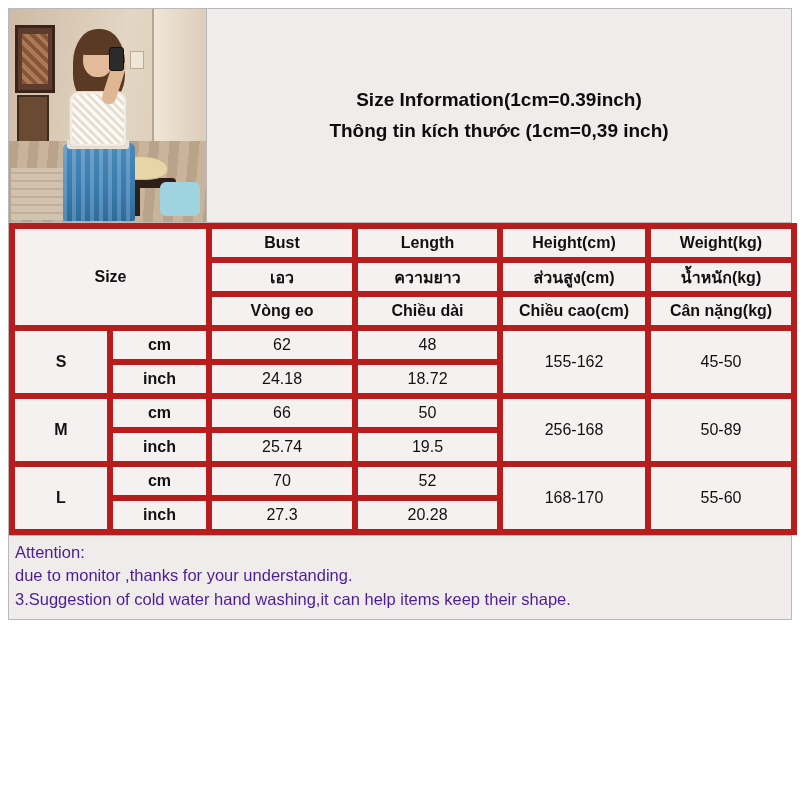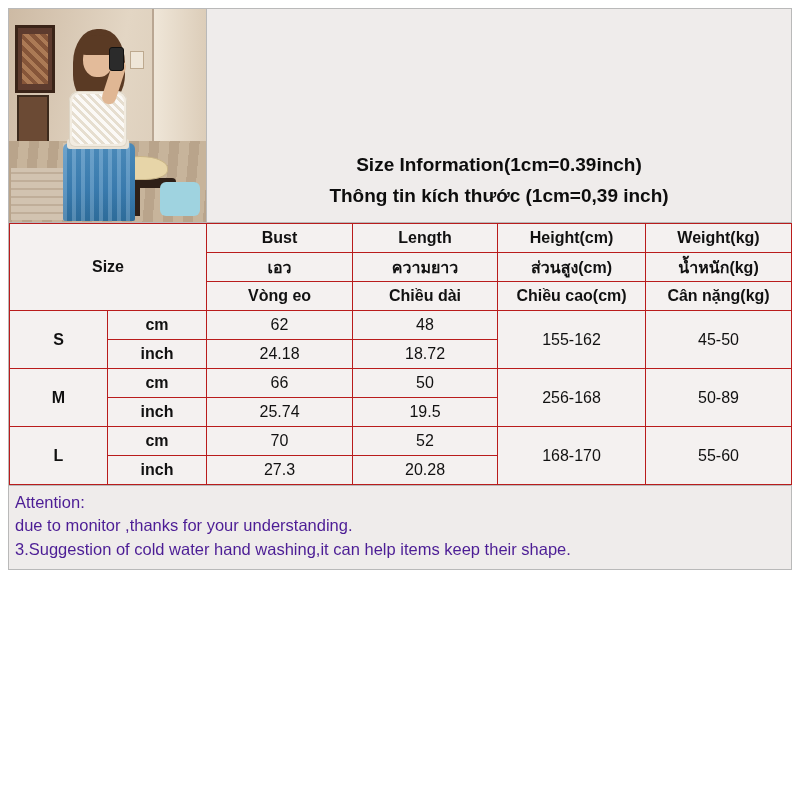--- a/index.html
+++ b/index.html
@@ -147,41 +147,41 @@
   .ph-bag {
     position: absolute; right: 6px; bottom: 6px; width: 40px; height: 34px;
     background: #9fd3e0; border-radius: 6px;
   }
 
   .title-cell {
     flex: 1 1 auto;
     display: flex;
     flex-direction: column;
     align-items: center;
-    justify-content: flex-end;
+    justify-content: center;
     text-align: center;
     padding: 10px 12px;
     background: #efeceb;
   }
   .title-cell .t {
     font-weight: bold;
     font-size: 19px;
     color: #0d0d0d;
     line-height: 1.62;
     white-space: nowrap;
   }
 
   
   table.size-table {
     border-collapse: collapse;
     width: 100%;
     table-layout: fixed;
   }
   table.size-table td {
-    border: 1px solid #b91c1c;
+    border: 6px solid #b91c1c;
     text-align: center;
     vertical-align: middle;
     font-size: 16px;
     color: #111;
     background: #f4f1f0;
     height: 28px;
     padding: 0 2px;
   }
   td.hdr {
     font-weight: bold;

